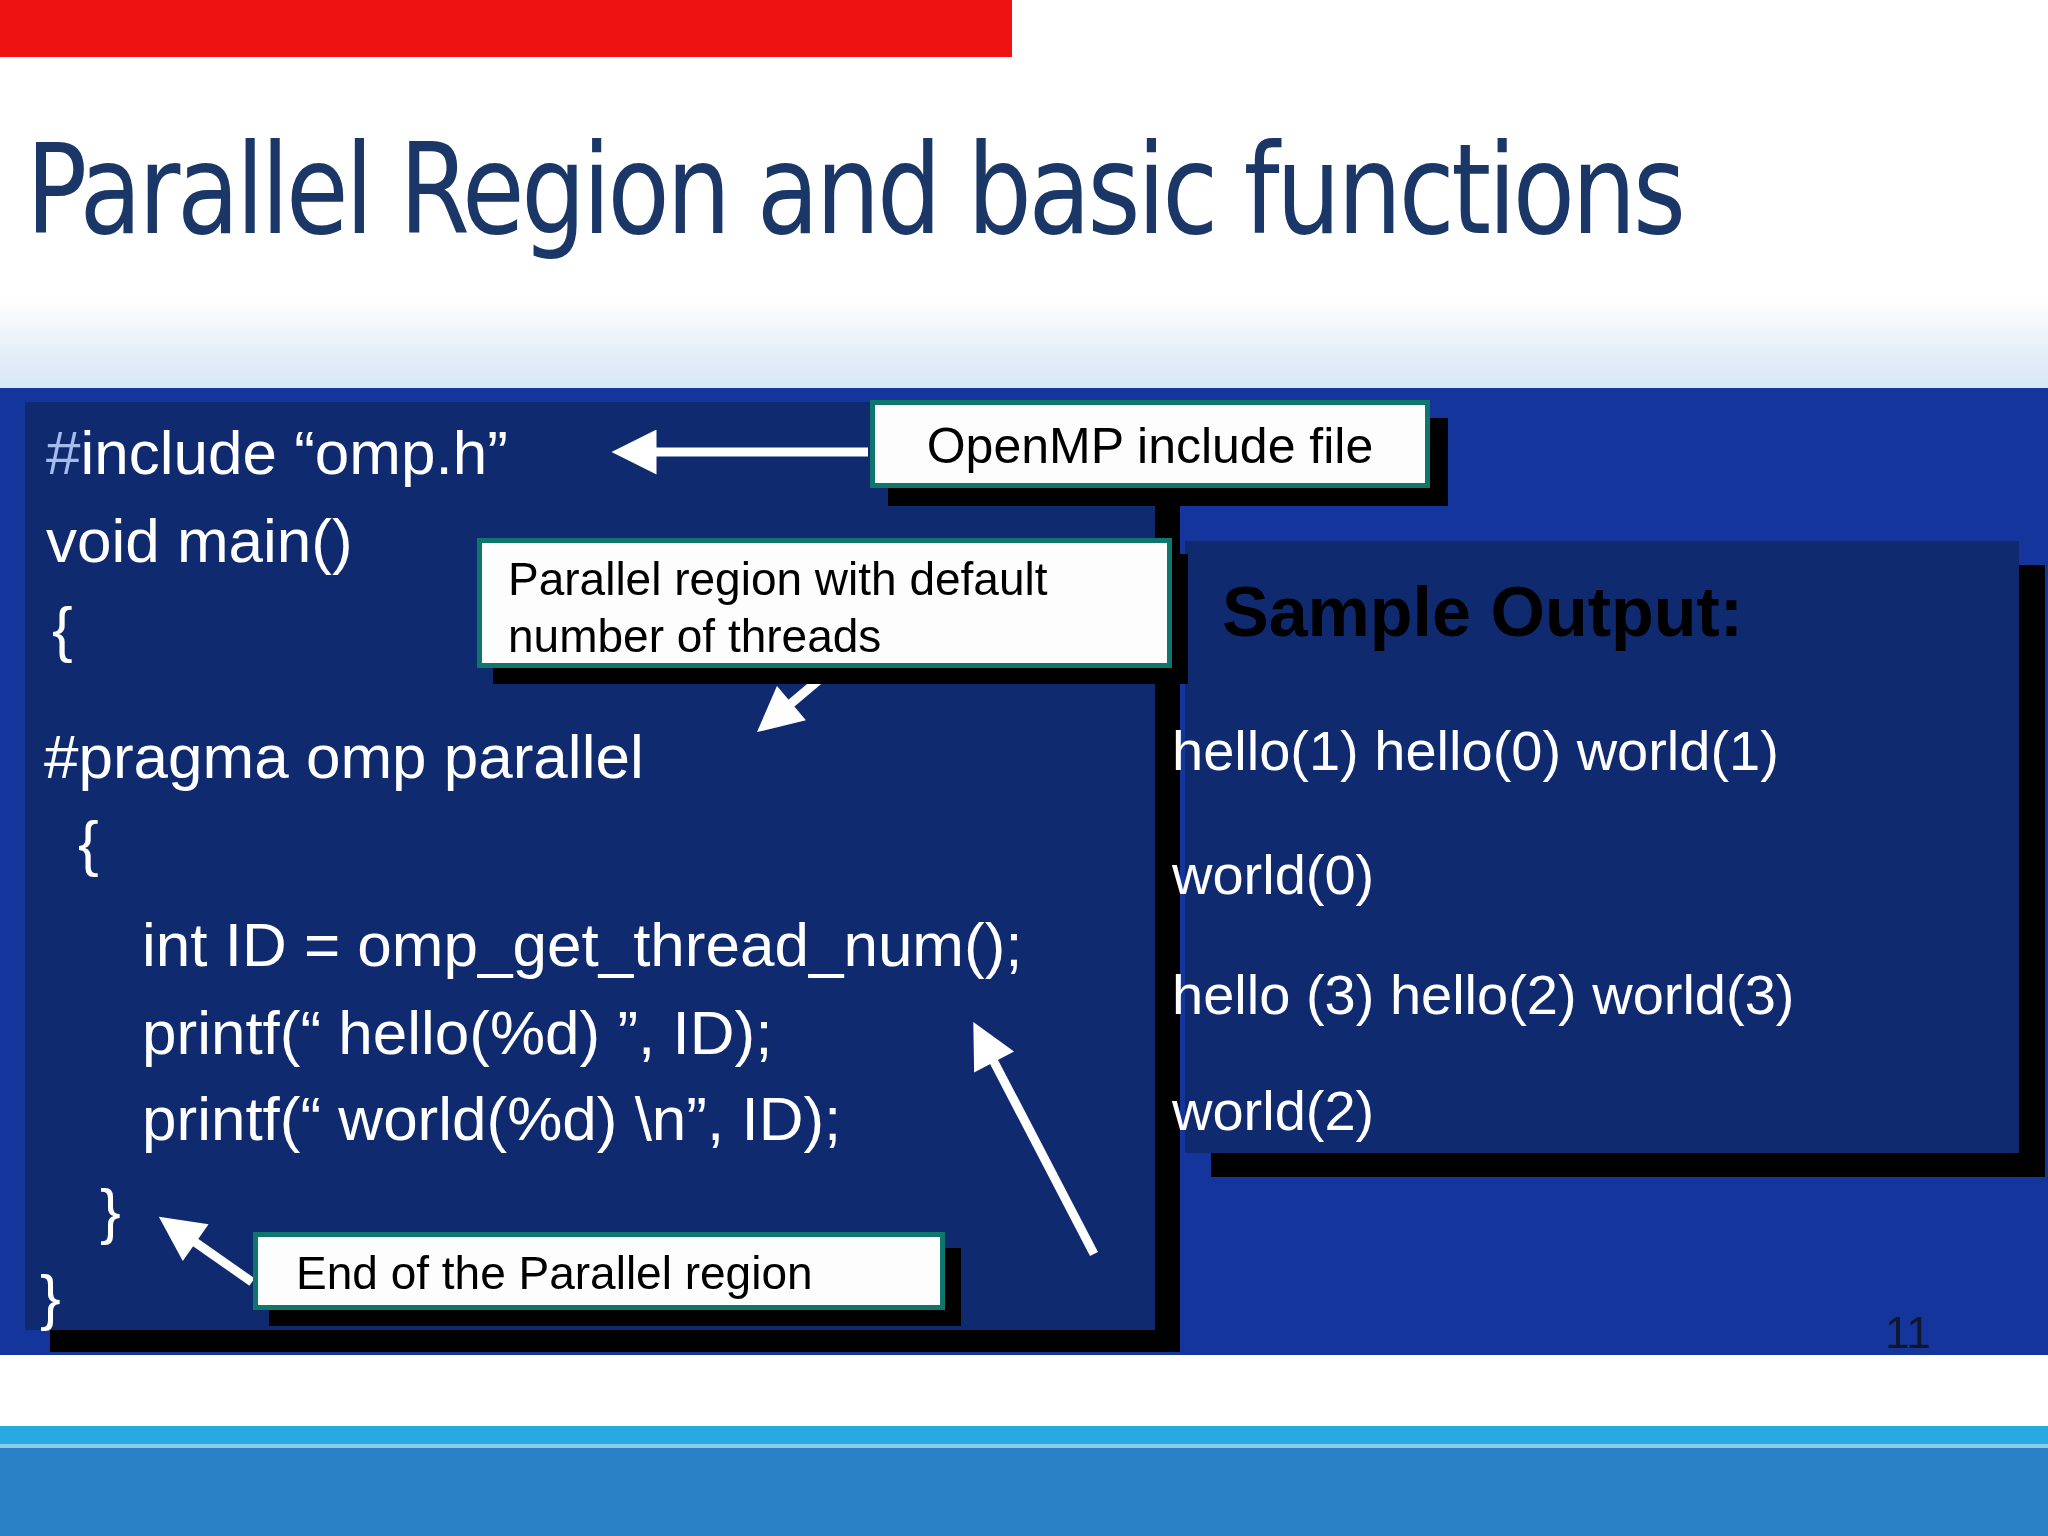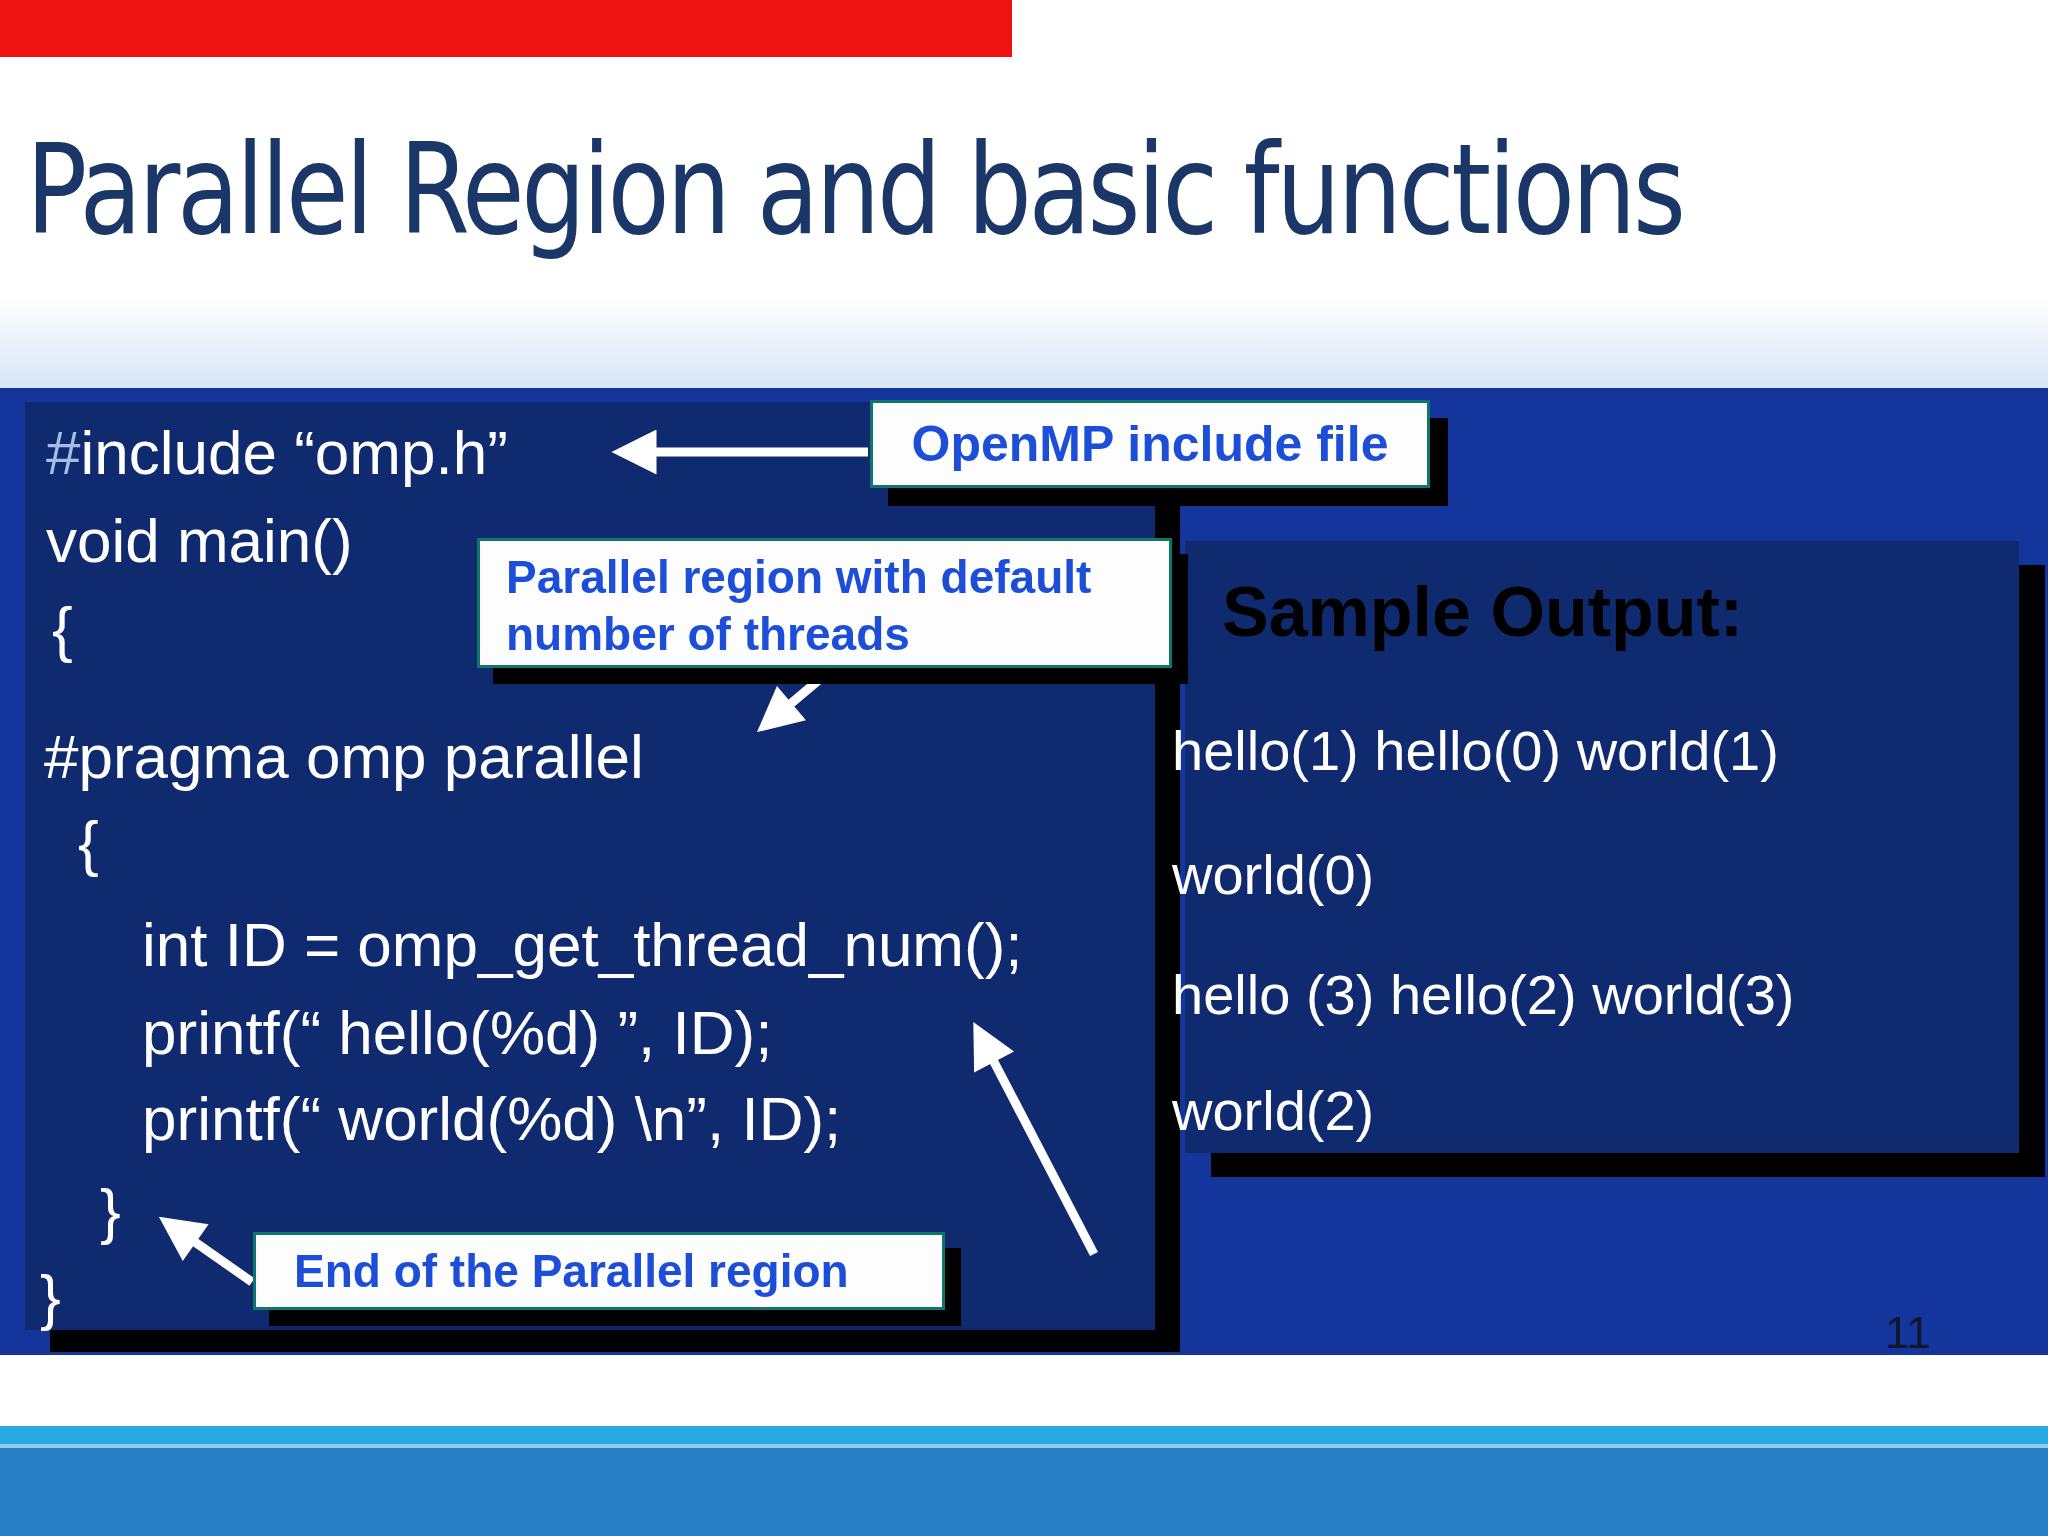--- a/index.html
+++ b/index.html
@@ -58,22 +58,22 @@
   .sample-line.l1 { top:842px; }
   .sample-line.l2 { top:962px; }
   .sample-line.l3 { top:1078px; }
   
   .arrows {
     position:absolute; left:0; top:0; width:2048px; height:1536px;
     pointer-events:none; z-index:8;
   }
   
   .callout {
-    position:absolute; background:#fdfdfd; border:3px solid #0f766e;
-    color:#1d4ed8; font-weight:700; z-index:10; box-sizing:border-box;
+    position:absolute; background:#fdfdfd; border:5px solid #0f766e;
+    color:#000000; font-weight:400; z-index:10; box-sizing:border-box;
   }
   .co-include {
     left:870px; top:400px; width:560px; height:88px;
     box-shadow:18px 18px 0 #000000;
     font-size:50px; line-height:82px; text-align:center;
   }
   .co-parallel {
     left:477px; top:538px; width:695px; height:130px;
     box-shadow:16px 16px 0 #000000;
     font-size:46px; line-height:57px; padding:8px 0 0 26px;

